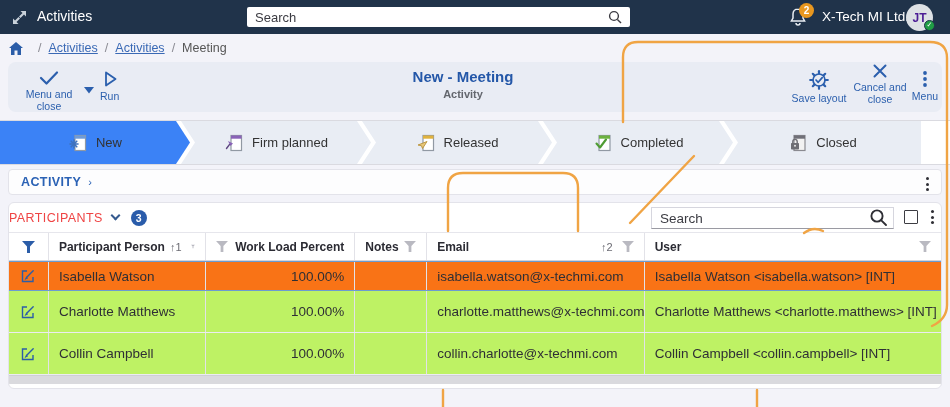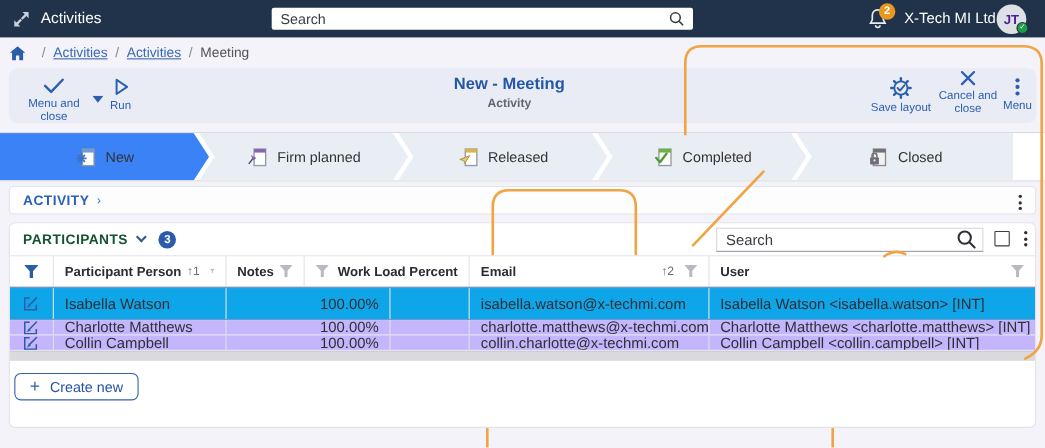--- a/index.html
+++ b/index.html
@@ -44,36 +44,36 @@
   .stlast { width:197px; margin-left:-9px; clip-path:polygon(0 0, 100% 0, 100% 100%, 0 100%, 14px 50%); }
 
   
   .activitybar { position:absolute; left:8px; top:169px; width:934px; height:26px; background:#fdfdfe; border:1px solid #e3e3ea; border-radius:4px; display:flex; align-items:center; }
   .activity-title { margin-left:12px; color:#2b62b5; font-weight:bold; font-size:12.5px; letter-spacing:0.4px; }
   .activity-chev { color:#2b62b5; font-size:11px; margin-left:7px; }
 
   
   .panel { position:absolute; left:8px; top:202px; width:934px; height:187px; background:#fff; border:1px solid #e3e3ea; border-radius:6px; overflow:hidden; }
   .p-header { position:relative; height:29px; display:flex; align-items:center; }
-  .p-title { margin-left:12px; color:#14532d; font-weight:bold; font-size:12.5px; letter-spacing:0.4px; }
+  .p-title { color:#ef4444; font-weight:normal; font-size:12.5px; letter-spacing:0.4px; }
   .p-chev { width:7px; height:7px; border-right:2px solid #355a8f; border-bottom:2px solid #355a8f; transform:rotate(45deg); margin:-4px 0 0 9px; }
   .p-badge { margin-left:12px; min-width:16px; height:16px; border-radius:8px; background:#2a5caa; color:#fff; font-size:10.5px; font-weight:bold; display:flex; align-items:center; justify-content:center; padding:0 3px; }
   .p-search { position:absolute; left:642px; top:4px; width:243px; height:22px; border:1px solid #d6d6de; border-bottom-color:#9a9aa2; font-size:13.5px; padding:0 28px 0 8px; color:#333; font-family:"Liberation Sans",sans-serif; }
   .p-search::placeholder { color:#3b3b42; opacity:1; }
   .p-mag { position:absolute; left:860px; top:5px; }
   .p-square { position:absolute; left:895px; top:7px; width:14px; height:14px; border:1.6px solid #3c3c42; border-radius:1px; cursor:pointer; }
   .dots { display:flex; flex-direction:column; gap:2.5px; cursor:pointer; }
   .dots i { width:3px; height:3px; border-radius:50%; background:#2f2f35; }
   .p-dots { position:absolute; left:922px; top:7px; }
   .a-dots { position:absolute; right:12px; top:7px; }
 
   
   .thead { display:flex; height:29px; border-top:1px solid #e6e6ec; border-bottom:1px solid #d5d5db; font-size:12px; font-weight:bold; color:#2b2b33; }
-  .trow { display:flex; height:14px; border-bottom:1px solid #ececf1; align-items:center; font-size:13.5px; color:#2f2f35; background:#c4b5fd; }
-  .trow.selected { background:#0ea5e9; border-top:1px solid #6b9bd2; border-bottom:1px solid #6b9bd2; height:30px; }
+  .trow { display:flex; height:42px; border-bottom:1px solid #ececf1; align-items:center; font-size:13.5px; color:#2f2f35; background:#bef264; }
+  .trow.selected { background:#f97316; border-top:1px solid #6b9bd2; border-bottom:1px solid #6b9bd2; height:30px; }
   .cell { height:100%; display:flex; align-items:center; border-right:1px solid #e2e2e8; padding:0 10px; overflow:hidden; white-space:nowrap; }
   .c-filter { width:40px; justify-content:center; padding:0; }
   .c-person { width:157px; }
   .c-work { width:150px; justify-content:flex-end; }
   .c-notes { width:72px; }
   .c-email { width:218px; }
   .c-user { width:297px; border-right:none; }
   .hgroup { display:flex; align-items:center; gap:5px; width:100%; }
   .sortnum { color:#6b6b73; font-weight:normal; font-size:11px; margin-left:auto; }
   .funnel-r { margin-left:4px; }
@@ -267,34 +267,34 @@
       </div>
       <div class="cell c-person">
         <span class="hgroup">
           <span>Participant Person</span>
           <span class="sortnum">↑1</span>
           <svg class="funnel-r" width="12" height="11" viewBox="0 0 13 12">
               <path d="M0 0 H13 L8 5.5 V12 H5 V5.5 Z" fill="#b9b9c1"></path>
             </svg>
         </span>
       </div>
+      <div class="cell c-work">
+        <span class="hgroup">
+          <svg width="12" height="11" viewBox="0 0 13 12">
+              <path d="M0 0 H13 L8 5.5 V12 H5 V5.5 Z" fill="#b9b9c1"></path>
+            </svg>
+          <span style="margin-left:auto;">Work Load Percent</span>
+        </span>
+      </div>
       <div class="cell c-notes">
         <span class="hgroup">
           <span>Notes</span>
           <svg style="margin-left:auto;" width="12" height="11" viewBox="0 0 13 12">
               <path d="M0 0 H13 L8 5.5 V12 H5 V5.5 Z" fill="#b9b9c1"></path>
             </svg>
-        </span>
-      </div>
-      <div class="cell c-work">
-        <span class="hgroup">
-          <svg width="12" height="11" viewBox="0 0 13 12">
-              <path d="M0 0 H13 L8 5.5 V12 H5 V5.5 Z" fill="#b9b9c1"></path>
-            </svg>
-          <span style="margin-left:auto;">Work Load Percent</span>
         </span>
       </div>
       <div class="cell c-email">
         <span class="hgroup">
           <span>Email</span>
           <span class="sortnum">↑2</span>
           <svg class="funnel-r" width="12" height="11" viewBox="0 0 13 12">
               <path d="M0 0 H13 L8 5.5 V12 H5 V5.5 Z" fill="#b9b9c1"></path>
             </svg>
         </span>

